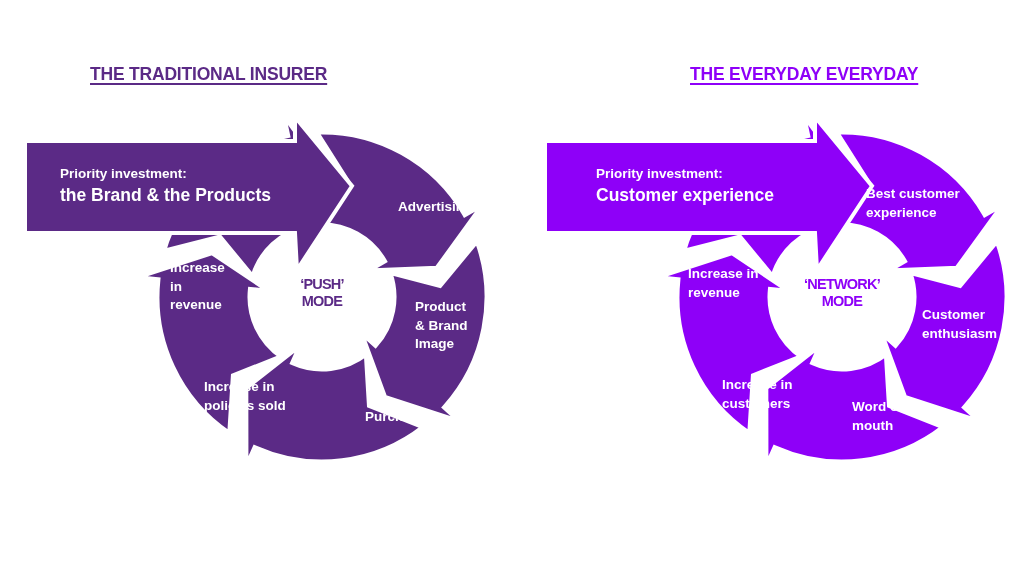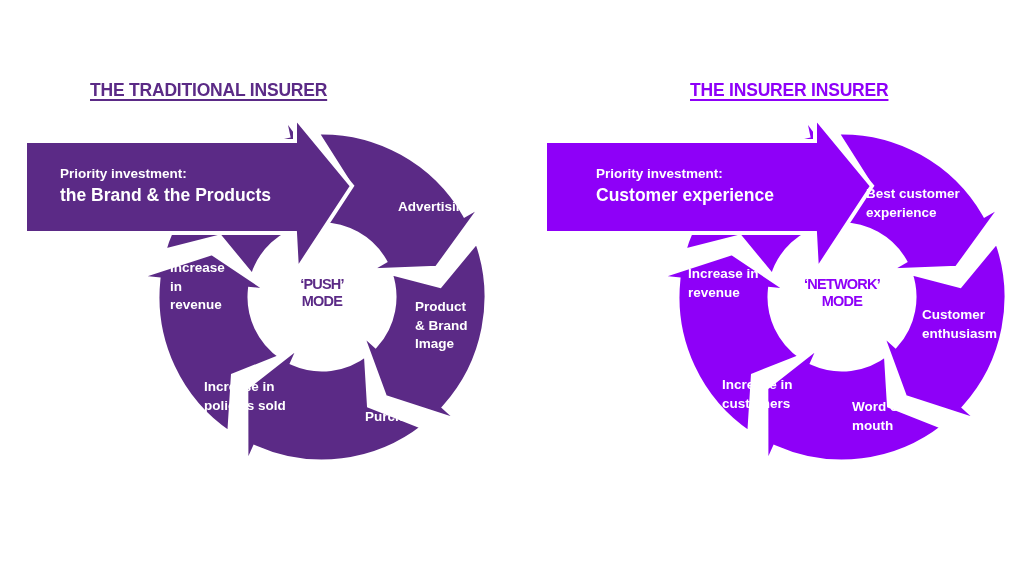--- a/index.html
+++ b/index.html
@@ -1,30 +1,30 @@
 <!DOCTYPE html>
 <html><head>
 <meta charset="utf-8">
 <style>
   html,body{margin:0;padding:0;background:#ffffff;}
   body{width:1024px;height:575px;position:relative;overflow:hidden;font-family:"Liberation Sans",sans-serif;}
-  .title{position:absolute;top:80px;font-weight:bold;font-size:17.5px;text-decoration:underline;text-decoration-thickness:2px;text-underline-offset:3px;letter-spacing:-0.2px;white-space:nowrap;}
+  .title{position:absolute;top:64px;font-weight:bold;font-size:17.5px;text-decoration:underline;text-decoration-thickness:2px;text-underline-offset:3px;letter-spacing:-0.2px;white-space:nowrap;}
   #title-left{left:90px;color:#5b2a86;}
   #title-right{left:690px;color:#8e00f8;}
   svg{position:absolute;left:0;top:0;}
   .lbl{font-family:"Liberation Sans",sans-serif;font-weight:bold;fill:#ffffff;font-size:13.5px;}
   .inv1{font-size:13.5px;}
   .inv2{font-size:17.5px;}
   .mode{font-family:"Liberation Sans",sans-serif;font-weight:bold;font-size:14.5px;letter-spacing:-0.8px;}
 </style>
 </head>
 <body>
 
 <div id="title-left" class="title">THE TRADITIONAL INSURER</div>
-<div id="title-right" class="title">THE INSURER INSURER</div>
+<div id="title-right" class="title">THE EVERYDAY EVERYDAY</div>
 
 <svg id="canvas" width="1024" height="575">
   <g id="diagram-0">
       <path d="M316.2415830440874,132.1005135418492 A165,165 0 0 1 464.8941916244324,214.5 L483.94675050769,203.5 L436.9800435637056,268.3322553714394 L367.0333209967908,271 L384.3538290724796,261 A72,72 0 0 0 319.48723623741995,225.0438604546251 L347.446136269297,181.2643350174011 Z" fill="#5b2a86" stroke="#ffffff" stroke-width="5" stroke-linejoin="miter"></path>
       <path d="M477.0492824296749,240.56667635126468 A165,165 0 0 1 444.6188962037701,407.4065500492116 L460.96808236427273,422.1274233891065 L384.7954328116348,397.49369939453646 L360.6435309248245,331.79479153066063 L375.50642743437237,345.1774036578378 A72,72 0 0 0 389.6578686965854,272.37454968055187 L439.934446897847,285.4364263785408 Z" fill="#5b2a86" stroke="#ffffff" stroke-width="5" stroke-linejoin="miter"></path>
       <path d="M423.5841434287336,427.0217743451091 A165,165 0 0 1 254.88845389249298,447.73500051102917 L245.9402477448254,467.8330005791664 L245.8296682521451,387.7762665095989 L300.8496945600584,344.50436379741524 L292.7149616985424,362.77527295026727 A72,72 0 0 0 366.3276262234474,353.736774259684 L369.44136035799204,405.58898345312537 Z" fill="#5b2a86" stroke="#ffffff" stroke-width="5" stroke-linejoin="miter"></path>
       <path d="M229.7331709273268,433.7911994715819 A165,165 0 0 1 157.9038872642349,279.75280356083726 L136.02440556613288,277.4531773689489 L212.1287132338357,252.60911868021444 L270.2848614408498,291.564519910082 L250.39442353348431,289.473950644729 A72,72 0 0 0 281.73811095010626,356.690705223963 L233.385926275924,375.67525619929063 Z" fill="#5b2a86" stroke="#ffffff" stroke-width="5" stroke-linejoin="miter"></path>
       <path d="M163.39182017017737,251.51983629019517 A165,165 0 0 1 287.69457101506964,135.60564587892208 L283.1205138170789,114.08639866277835 L330.26614213867884,178.78866004421081 L311.18859207747647,246.1363247618421 L307.0303582611213,226.573372747166 A72,72 0 0 0 252.78915789244104,277.15411038117605 L219.79213019893996,237.0349989516421 Z" fill="#5b2a86" stroke="#ffffff" stroke-width="5" stroke-linejoin="miter"></path>
       <path d="M25,141 L295,141 L295,117 L352,186 L297,270 L295,233 L25,233 Z" fill="#5b2a86" stroke="#ffffff" stroke-width="4" stroke-linejoin="miter"></path>
       <text x="60" y="178" class="lbl inv1">Priority investment:</text>

